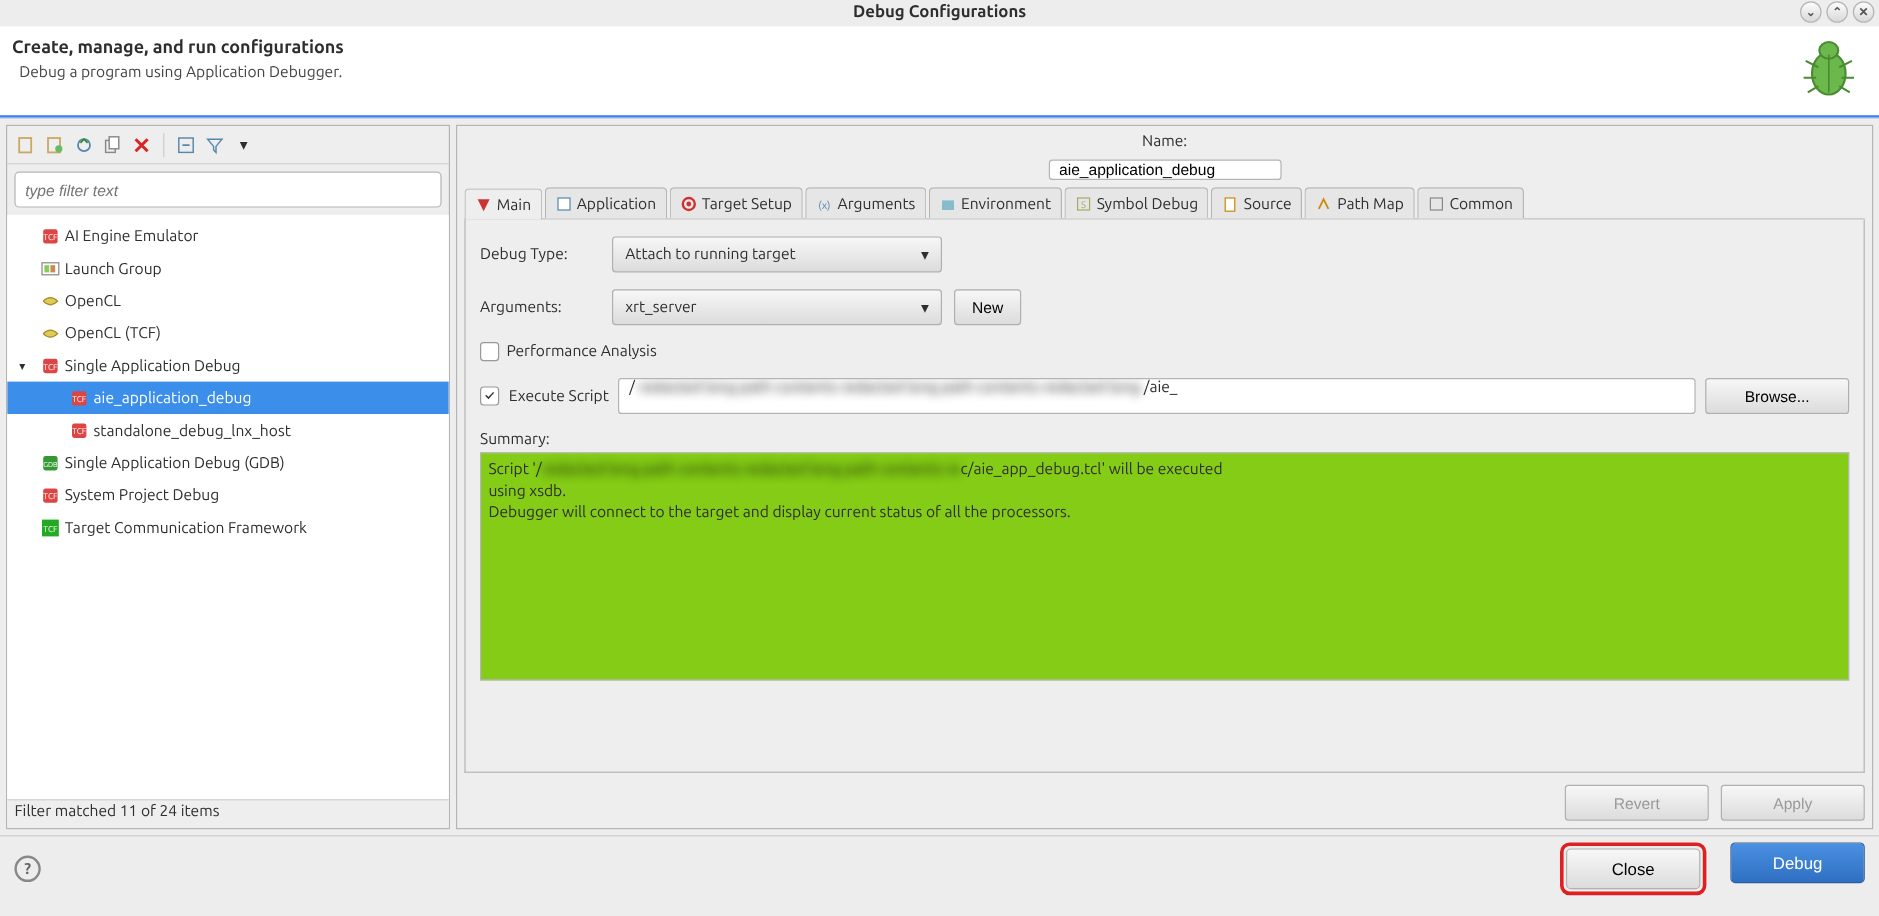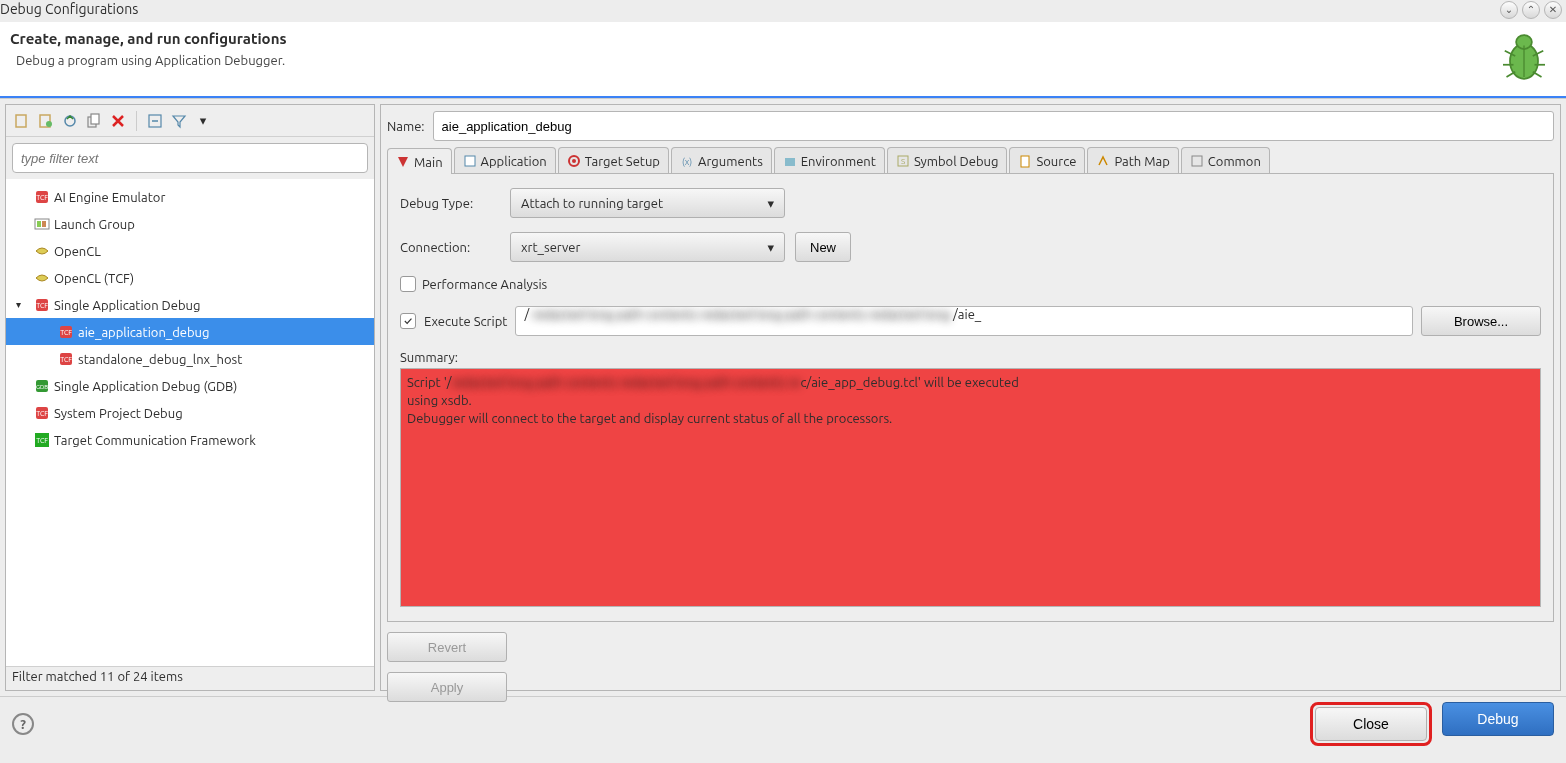--- a/index.html
+++ b/index.html
@@ -8,22 +8,22 @@
       font-size: 13px;
       background: #ededed;
       width: 1566px;
       height: 763px;
       overflow: hidden;
       color: #2e2e2e;
     }
     .titlebar {
       height: 22px;
       background: #ededed;
-      text-align: left;
-      font-weight: normal;
+      text-align: center;
+      font-weight: bold;
       font-size: 14px;
       line-height: 18px;
       position: relative;
     }
     .titlebar-buttons {
       position: absolute;
       right: 4px;
       top: 1px;
       display: flex;
       gap: 4px;
@@ -141,20 +141,21 @@
       background: #eeeeee;
       display: flex;
       flex-direction: column;
       padding: 6px;
     }
     .name-row {
       display: flex;
       align-items: center;
       gap: 8px;
       margin-bottom: 6px;
+      flex-direction: column;
     }
     .name-row label { font-size: 13px; }
     .name-input {
       flex: 1;
       height: 30px;
       border: 1px solid #b5b5b5;
       border-radius: 3px;
       background: #fff;
       padding: 0 8px;
       font-size: 13px;
@@ -262,56 +263,55 @@
       height: 30px;
       border: 1px solid #b0b0b0;
       border-radius: 3px;
       background: linear-gradient(#f7f7f7,#dcdcdc);
       font-size: 13px;
       cursor: pointer;
     }
     .summary-label { font-size: 13px; margin-bottom: 4px; }
     .summary-box {
       width: 100%;
-      height: 239px;
-      border: 1px solid #b5b5b5;
-      background: #ef4444;
+      height: 190px;
+      border: 1px solid #b5b5b5;
+      background: #84cc16;
       padding: 4px 6px;
       font-size: 13px;
       line-height: 1.4;
       resize: none;
       font-family: inherit;
     }
     .right-buttons {
       display: flex;
       justify-content: flex-end;
       gap: 10px;
       margin: 10px 0 0 0;
-      flex-direction: column;
     }
     .right-buttons .btn { width: 120px; }
     .right-buttons .btn.disabled { color: #999; }
     .bottom-bar {
       height: 55px;
       border-top: 1px solid #ccc;
       display: flex;
       align-items: center;
       justify-content: space-between;
       padding: 0 12px;
       background: #ededed;
     }
     .help-icon {
       width: 22px; height: 22px;
       border: 2px solid #888;
       border-radius: 50%;
       display: flex; align-items: center; justify-content: center;
       color: #666; font-weight: bold;
       cursor: pointer;
     }
-    .bottom-buttons { display: flex; gap: 10px; }
+    .bottom-buttons { display: flex; gap: 20px; }
     .btn-close, .btn-debug {
       width: 112px; height: 34px;
       border-radius: 4px;
       font-size: 14px;
       cursor: pointer;
     }
     .btn-close {
       background: linear-gradient(#f7f7f7,#dcdcdc);
       border: 1px solid #b0b0b0;
     }
@@ -544,21 +544,21 @@
     </div>
     <div class="tab-content">
       <div class="form-row">
         <label>Debug Type:</label>
         <div class="combo">
           <span>Attach to running target</span>
           <span>▾</span>
         </div>
       </div>
       <div class="form-row">
-        <label>Connection:</label>
+        <label>Arguments:</label>
         <div class="combo">
           <span>xrt_server</span>
           <span>▾</span>
         </div>
         <button class="btn">New</button>
       </div>
       <div class="checkbox-row">
         <div class="chk"></div>
         <span>Performance Analysis</span>
       </div>

